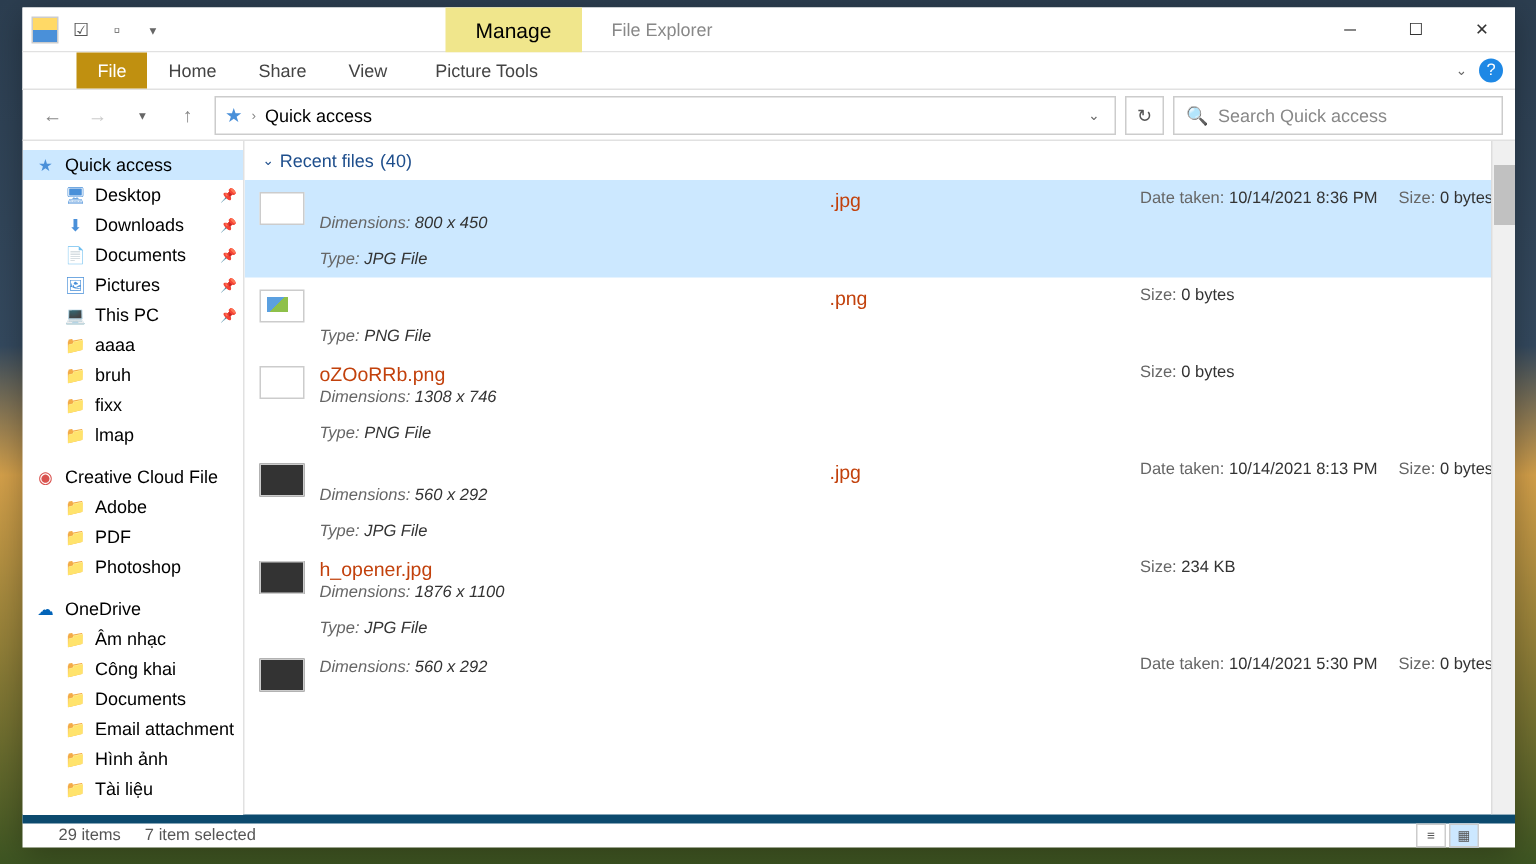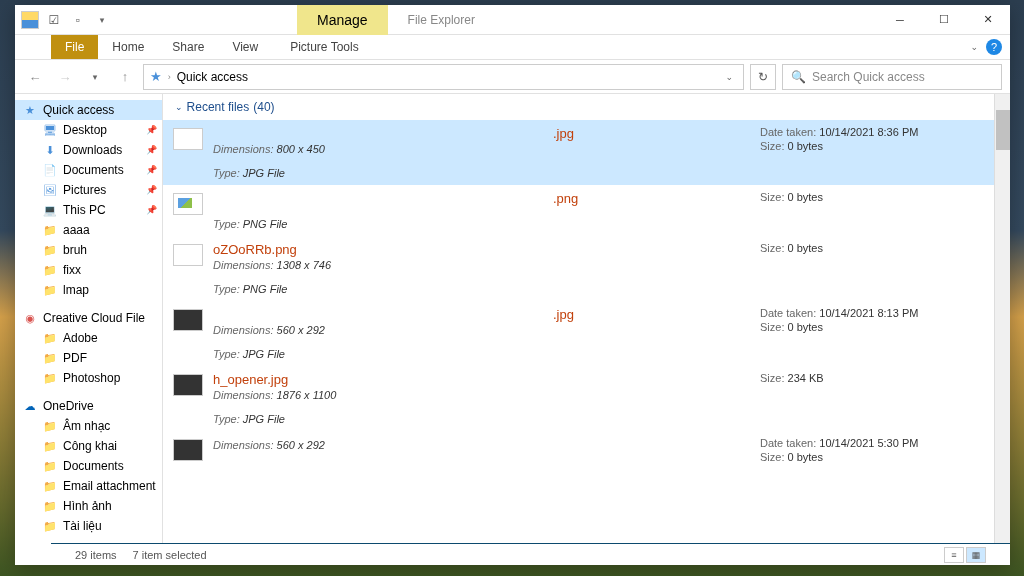--- a/index.html
+++ b/index.html
@@ -54,25 +54,25 @@
 .file-row.sel { background: #cce8ff; }
 .thumb { width: 30px; height: 22px; border: 1px solid #ccc; background: #fff; flex-shrink: 0; margin-top: 2px; }
 .thumb.png-ico { background: #fff; position: relative; }
 .thumb.png-ico::after { content: ""; position: absolute; top: 4px; left: 4px; width: 14px; height: 10px; background: linear-gradient(135deg, #5ba0e0 50%, #8ec04a 50%); }
 .thumb.dark { background: #333; }
 .file-info { flex: 1; display: flex; flex-direction: column; gap: 2px; }
 .file-name { color: #c2410c; font-size: 13px; padding-left: 340px; }
 .file-name.left { padding-left: 0; }
 .file-meta { color: #666; font-size: 11px; font-style: italic; }
 .file-meta .val { color: #333; }
-.file-right { width: 240px; display: flex; flex-direction: column; gap: 2px; font-size: 11px; color: #666; }
+.file-right { width: 240px; display: flex; flex-direction: row; gap: 14px; font-size: 11px; color: #666; }
 .file-right .val { color: #333; }
 .scrollbar-v { position: absolute; right: 0; top: 0; width: 16px; height: 100%; background: #f0f0f0; border-left: 1px solid #ddd; }
 .scrollbar-thumb { width: 14px; height: 40px; background: #c1c1c1; margin: 16px auto 0; }
-.statusbar { height: 22px; border-top: 1px solid #0c4a6e; display: flex; align-items: center; padding: 0 24px; font-size: 11px; color: #555; gap: 16px; margin-left: 36px; }
+.statusbar { height: 22px; border-top: 6px solid #0c4a6e; display: flex; align-items: center; padding: 0 24px; font-size: 11px; color: #555; gap: 16px; }
 .view-btns { margin-left: auto; display: flex; gap: 2px; }
 .view-btn { width: 20px; height: 16px; border: 1px solid #ccc; display: flex; align-items: center; justify-content: center; font-size: 9px; }
 .view-btn.act { background: #cce8ff; }
 .caret { font-size: 9px; color: #666; }
 </style>
 </head>
 <body>
 
 <div class="window">
 

